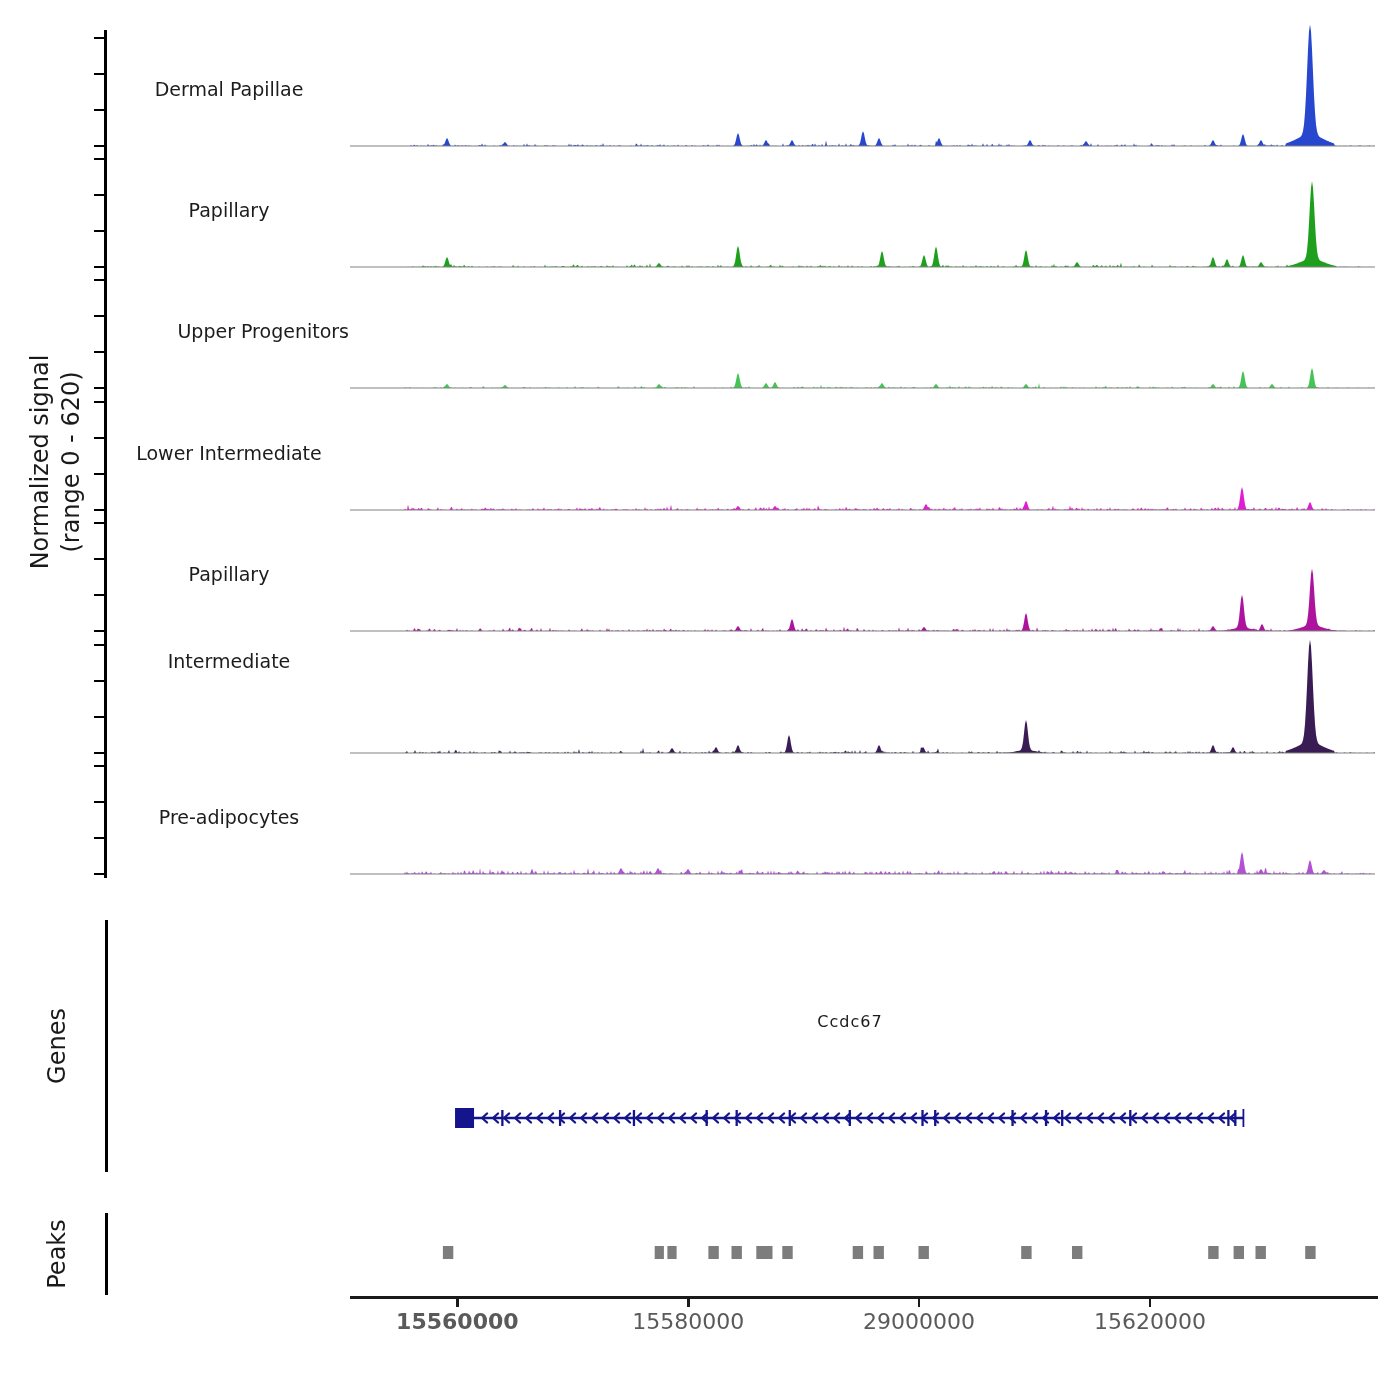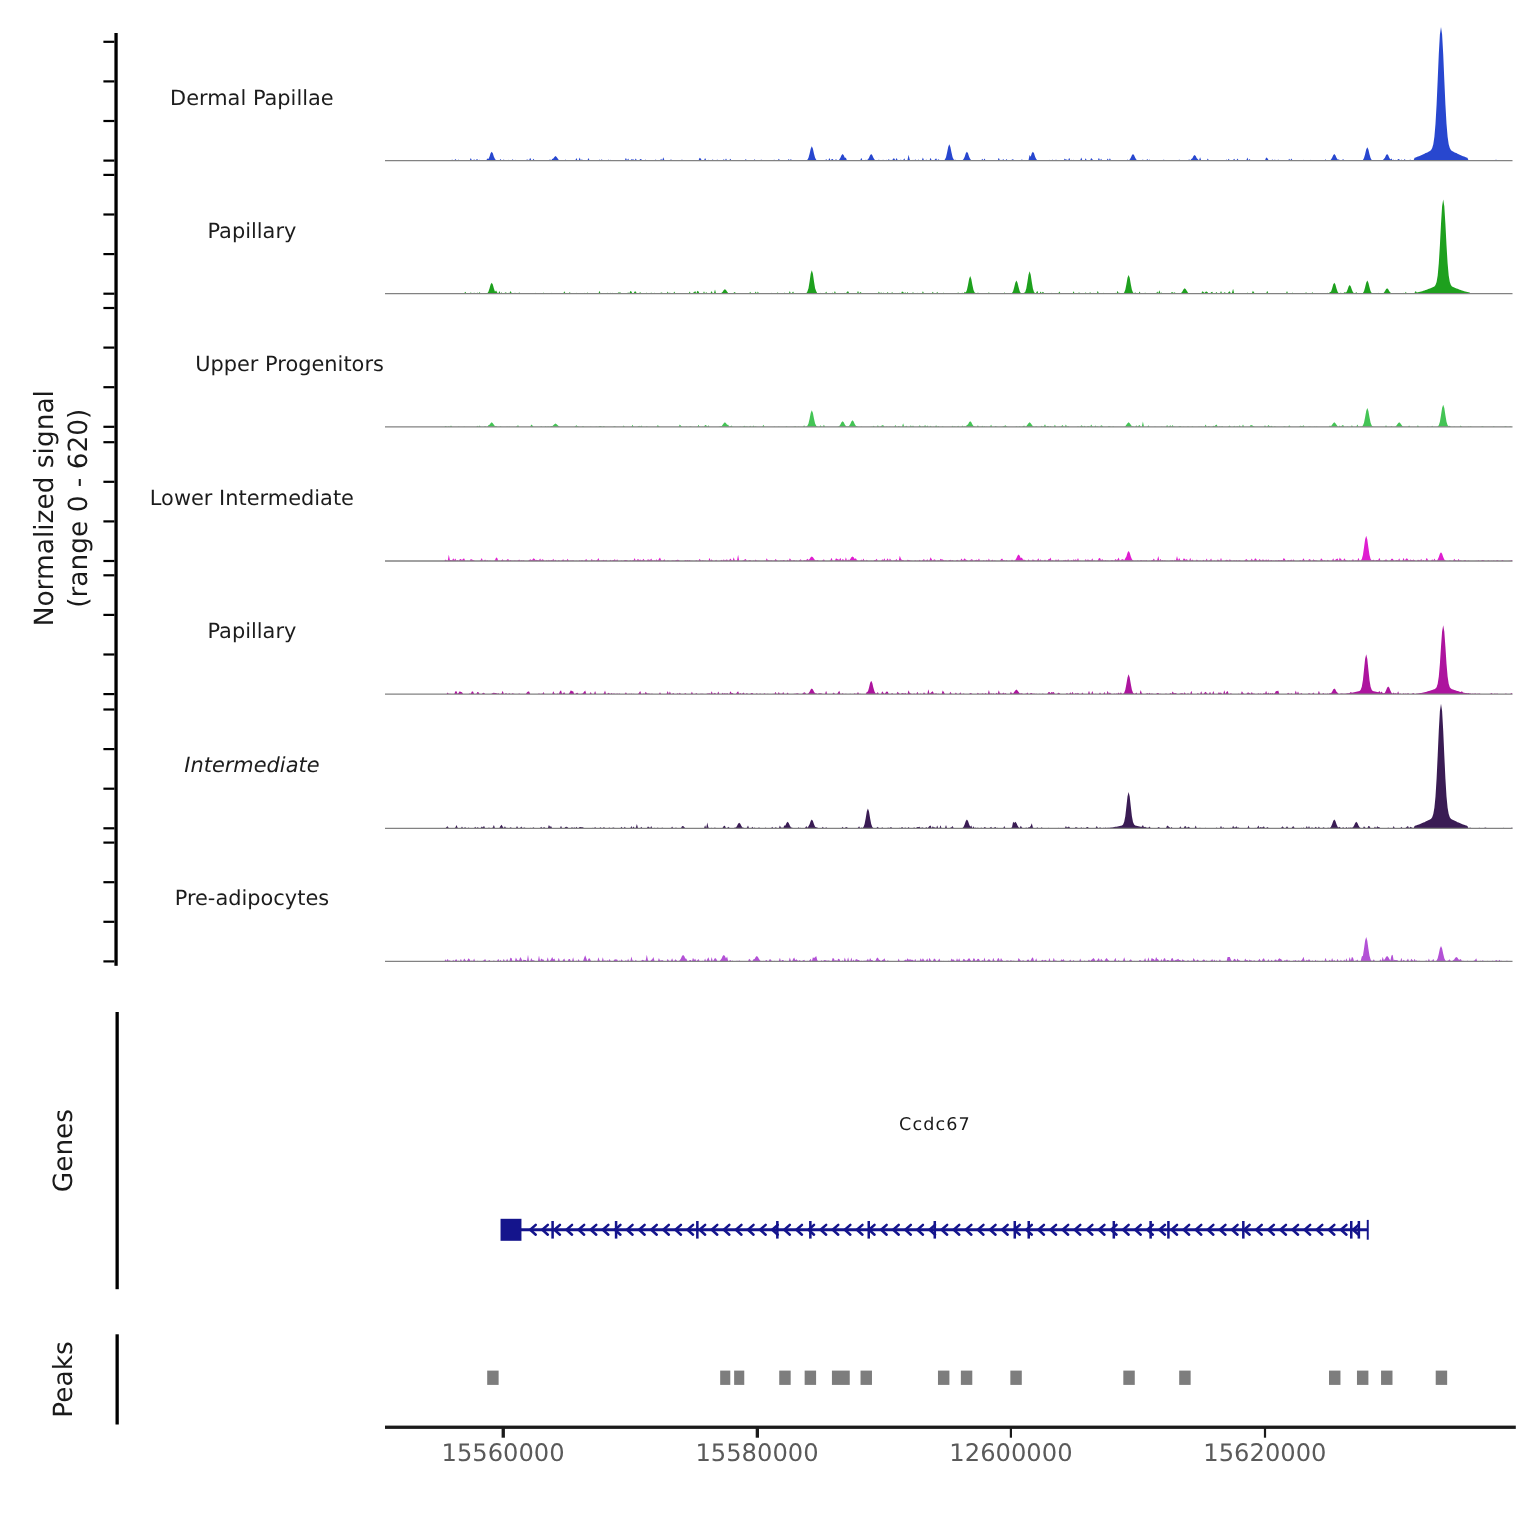--- a/index.html
+++ b/index.html
@@ -80,21 +80,21 @@
       <div class="track-label" style="top: 442px;">Lower Intermediate</div>
       <svg width="1026" height="118" style="left: 350px; top: 394px;">
         <path d="M0,116L0,116.0L1,116.0L2,116.0L3,116.0L4,116.0L5,116.0L6,116.0L7,116.0L8,116.0L9,116.0L10,116.0L11,116.0L12,116.0L13,116.0L14,116.0L15,116.0L16,116.0L17,116.0L18,116.0L19,116.0L20,116.0L21,116.0L22,116.0L23,116.0L24,116.0L25,116.0L26,116.0L27,116.0L28,116.0L29,116.0L30,116.0L31,116.0L32,116.0L33,116.0L34,116.0L35,116.0L36,116.0L37,116.0L38,116.0L39,116.0L40,116.0L41,116.0L42,116.0L43,116.0L44,116.0L45,116.0L46,116.0L47,116.0L48,116.0L49,116.0L50,116.0L51,116.0L52,116.0L53,116.0L54,116.0L55,114.7L56,115.5L57,116.0L58,110.4L59,115.0L60,115.2L61,115.6L62,113.6L63,115.0L64,113.7L65,116.0L66,115.1L67,116.0L68,114.4L69,114.1L70,115.4L71,113.9L72,113.7L73,116.0L74,116.0L75,115.8L76,116.0L77,116.0L78,114.1L79,114.7L80,115.2L81,115.6L82,116.0L83,116.0L84,115.9L85,116.0L86,116.0L87,115.1L88,113.3L89,116.0L90,115.7L91,114.7L92,116.0L93,115.4L94,116.0L95,115.8L96,115.8L97,116.0L98,116.0L99,116.0L100,115.3L101,112.9L102,113.3L103,115.9L104,115.7L105,116.0L106,115.4L107,114.5L108,116.0L109,115.6L110,116.0L111,114.7L112,114.2L113,115.9L114,115.2L115,115.7L116,115.8L117,115.8L118,115.6L119,115.8L120,115.8L121,115.6L122,114.6L123,116.0L124,115.4L125,115.8L126,115.3L127,115.9L128,115.9L129,116.0L130,116.0L131,115.4L132,114.5L133,115.1L134,114.9L135,113.5L136,114.2L137,115.3L138,114.8L139,115.4L140,115.3L141,113.8L142,115.6L143,114.5L144,114.8L145,116.0L146,116.0L147,115.2L148,115.9L149,114.8L150,116.0L151,115.0L152,115.6L153,114.0L154,116.0L155,114.9L156,116.0L157,116.0L158,115.2L159,116.0L160,116.0L161,115.3L162,114.5L163,115.8L164,115.6L165,115.7L166,113.9L167,115.7L168,116.0L169,115.6L170,115.8L171,115.4L172,115.9L173,116.0L174,115.8L175,116.0L176,115.9L177,115.3L178,116.0L179,115.2L180,115.8L181,116.0L182,115.2L183,114.1L184,115.7L185,116.0L186,116.0L187,116.0L188,113.9L189,116.0L190,115.0L191,116.0L192,115.5L193,115.2L194,113.3L195,115.7L196,115.8L197,115.6L198,115.6L199,114.9L200,115.9L201,114.8L202,115.9L203,116.0L204,116.0L205,114.9L206,116.0L207,115.3L208,115.1L209,114.3L210,116.0L211,114.5L212,116.0L213,115.9L214,116.0L215,115.5L216,116.0L217,115.8L218,115.0L219,115.0L220,115.3L221,116.0L222,116.0L223,115.4L224,116.0L225,115.5L226,115.4L227,113.2L228,116.0L229,115.3L230,113.9L231,115.3L232,114.7L233,115.6L234,115.4L235,114.0L236,115.6L237,116.0L238,115.7L239,114.5L240,114.9L241,115.0L242,113.8L243,115.5L244,115.7L245,115.4L246,115.8L247,114.3L248,116.0L249,114.1L250,112.9L251,115.3L252,116.0L253,115.5L254,114.4L255,115.9L256,116.0L257,115.6L258,115.8L259,116.0L260,115.9L261,115.5L262,115.5L263,115.7L264,115.5L265,115.0L266,114.8L267,115.0L268,116.0L269,116.0L270,116.0L271,116.0L272,116.0L273,115.2L274,115.8L275,115.2L276,115.7L277,115.1L278,115.9L279,115.8L280,116.0L281,116.0L282,116.0L283,115.3L284,116.0L285,116.0L286,113.9L287,115.4L288,116.0L289,115.1L290,116.0L291,115.5L292,115.9L293,116.0L294,116.0L295,113.0L296,116.0L297,114.5L298,115.9L299,115.9L300,115.9L301,114.9L302,116.0L303,115.9L304,116.0L305,115.8L306,114.8L307,116.0L308,114.3L309,115.8L310,114.9L311,114.6L312,116.0L313,115.2L314,113.8L315,115.1L316,116.0L317,112.6L318,115.5L319,116.0L320,115.6L321,110.4L322,116.0L323,116.0L324,116.0L325,115.8L326,115.4L327,114.6L328,114.2L329,116.0L330,115.9L331,115.4L332,115.2L333,116.0L334,115.9L335,115.5L336,116.0L337,114.7L338,115.7L339,115.7L340,115.7L341,116.0L342,116.0L343,116.0L344,115.9L345,115.7L346,115.9L347,113.6L348,115.4L349,115.3L350,115.8L351,115.3L352,115.8L353,115.7L354,115.7L355,114.1L356,115.2L357,116.0L358,116.0L359,116.0L360,115.3L361,116.0L362,115.2L363,115.3L364,116.0L365,116.0L366,114.9L367,116.0L368,113.4L369,114.9L370,116.0L371,115.6L372,115.2L373,116.0L374,115.5L375,116.0L376,115.9L377,115.2L378,114.4L379,116.0L380,116.0L381,115.2L382,115.6L383,115.1L384,113.9L385,115.0L386,114.2L387,112.7L388,111.9L389,112.7L390,113.9L391,115.4L392,115.7L393,115.2L394,115.7L395,116.0L396,116.0L397,116.0L398,115.3L399,114.3L400,115.9L401,116.0L402,116.0L403,116.0L404,115.9L405,115.1L406,113.1L407,116.0L408,115.9L409,115.7L410,113.4L411,114.1L412,114.7L413,114.8L414,113.0L415,116.0L416,114.2L417,114.8L418,116.0L419,112.6L420,115.8L421,114.6L422,115.4L423,114.2L424,112.7L425,111.9L426,112.7L427,114.2L428,113.5L429,115.0L430,116.0L431,116.0L432,116.0L433,114.6L434,115.8L435,113.8L436,116.0L437,116.0L438,114.8L439,115.9L440,116.0L441,116.0L442,115.8L443,115.9L444,115.9L445,115.0L446,115.1L447,113.9L448,116.0L449,116.0L450,115.9L451,116.0L452,114.4L453,115.4L454,113.4L455,116.0L456,115.2L457,113.5L458,116.0L459,113.8L460,115.2L461,116.0L462,115.8L463,115.5L464,115.3L465,114.1L466,115.8L467,116.0L468,111.3L469,114.0L470,115.4L471,115.2L472,116.0L473,115.8L474,115.9L475,114.8L476,115.2L477,115.4L478,115.7L479,115.8L480,115.9L481,116.0L482,115.4L483,115.9L484,115.8L485,116.0L486,114.8L487,116.0L488,116.0L489,115.0L490,114.1L491,116.0L492,115.5L493,114.3L494,116.0L495,115.4L496,112.7L497,114.5L498,116.0L499,114.7L500,114.7L501,116.0L502,115.8L503,115.4L504,116.0L505,113.9L506,114.7L507,114.6L508,115.3L509,115.8L510,115.3L511,116.0L512,115.8L513,115.4L514,114.8L515,115.7L516,115.2L517,116.0L518,115.9L519,116.0L520,114.8L521,115.6L522,116.0L523,115.8L524,113.7L525,115.0L526,114.9L527,113.5L528,114.8L529,115.2L530,116.0L531,116.0L532,115.4L533,114.3L534,114.6L535,116.0L536,115.6L537,115.0L538,114.8L539,115.4L540,113.8L541,115.9L542,115.8L543,116.0L544,115.4L545,115.7L546,116.0L547,114.9L548,116.0L549,113.7L550,116.0L551,116.0L552,114.6L553,116.0L554,115.6L555,115.8L556,116.0L557,116.0L558,115.9L559,116.0L560,114.4L561,113.7L562,115.4L563,115.3L564,115.9L565,115.0L566,116.0L567,116.0L568,115.8L569,116.0L570,114.7L571,116.0L572,115.8L573,115.0L574,113.4L575,111.2L576,110.1L577,111.2L578,113.4L579,112.8L580,114.8L581,114.8L582,115.0L583,115.9L584,116.0L585,114.4L586,115.7L587,115.7L588,115.7L589,114.4L590,115.4L591,115.6L592,116.0L593,115.1L594,113.6L595,116.0L596,114.4L597,115.9L598,115.5L599,116.0L600,114.6L601,116.0L602,116.0L603,114.3L604,114.5L605,112.8L606,116.0L607,115.3L608,116.0L609,116.0L610,114.5L611,115.9L612,114.1L613,116.0L614,115.9L615,115.7L616,116.0L617,115.4L618,115.6L619,114.9L620,116.0L621,114.2L622,116.0L623,116.0L624,115.1L625,116.0L626,114.3L627,115.4L628,114.3L629,115.6L630,113.2L631,115.9L632,115.8L633,116.0L634,116.0L635,116.0L636,116.0L637,114.1L638,115.8L639,114.4L640,115.4L641,115.4L642,115.6L643,113.4L644,116.0L645,115.5L646,115.9L647,116.0L648,115.5L649,113.6L650,113.2L651,115.5L652,114.2L653,115.6L654,115.7L655,115.1L656,115.8L657,115.6L658,115.7L659,116.0L660,115.5L661,115.2L662,115.7L663,115.8L664,114.2L665,115.2L666,114.7L667,112.8L668,116.0L669,115.0L670,114.3L671,114.5L672,115.6L673,113.6L674,111.8L675,108.5L676,106.9L677,108.5L678,111.8L679,114.4L680,115.6L681,115.9L682,115.8L683,116.0L684,115.5L685,115.8L686,116.0L687,115.3L688,115.4L689,116.0L690,115.4L691,116.0L692,115.1L693,115.9L694,116.0L695,115.7L696,116.0L697,115.4L698,115.0L699,113.8L700,115.8L701,115.8L702,115.1L703,111.4L704,116.0L705,114.0L706,116.0L707,115.0L708,115.9L709,115.3L710,116.0L711,115.8L712,116.0L713,115.9L714,115.6L715,115.6L716,115.3L717,116.0L718,114.8L719,115.6L720,111.4L721,115.3L722,113.3L723,115.3L724,115.8L725,116.0L726,113.8L727,114.0L728,115.2L729,114.2L730,116.0L731,116.0L732,113.1L733,115.8L734,114.7L735,116.0L736,116.0L737,115.9L738,114.6L739,115.5L740,116.0L741,115.6L742,116.0L743,116.0L744,114.8L745,116.0L746,115.8L747,113.7L748,116.0L749,115.7L750,115.3L751,113.7L752,116.0L753,116.0L754,115.5L755,116.0L756,116.0L757,114.7L758,115.1L759,116.0L760,113.1L761,116.0L762,116.0L763,115.9L764,115.6L765,114.8L766,115.1L767,116.0L768,114.5L769,115.3L770,116.0L771,115.7L772,115.4L773,115.9L774,115.1L775,116.0L776,115.5L777,115.4L778,116.0L779,116.0L780,116.0L781,116.0L782,115.0L783,114.2L784,115.1L785,116.0L786,115.9L787,115.6L788,113.8L789,115.7L790,115.5L791,113.4L792,114.2L793,116.0L794,115.7L795,114.1L796,115.0L797,116.0L798,114.5L799,115.1L800,116.0L801,114.4L802,115.7L803,114.4L804,116.0L805,115.6L806,115.2L807,116.0L808,115.6L809,116.0L810,115.1L811,116.0L812,115.2L813,115.4L814,115.5L815,115.2L816,115.5L817,113.3L818,114.1L819,116.0L820,116.0L821,115.2L822,115.7L823,115.3L824,114.7L825,115.9L826,114.3L827,116.0L828,116.0L829,116.0L830,115.9L831,115.9L832,115.2L833,116.0L834,115.4L835,113.5L836,115.6L837,116.0L838,115.5L839,116.0L840,114.4L841,114.5L842,116.0L843,115.9L844,114.5L845,115.3L846,115.5L847,115.5L848,116.0L849,116.0L850,116.0L851,113.6L852,114.7L853,115.7L854,115.4L855,115.7L856,115.9L857,114.9L858,115.8L859,116.0L860,115.9L861,115.6L862,113.6L863,116.0L864,114.8L865,114.1L866,113.8L867,116.0L868,112.9L869,114.5L870,115.2L871,116.0L872,113.4L873,114.8L874,115.6L875,115.7L876,116.0L877,115.5L878,116.0L879,115.6L880,114.1L881,116.0L882,115.6L883,115.5L884,115.6L885,113.1L886,115.9L887,115.6L888,114.2L889,110.5L890,103.8L891,96.4L892,93.0L893,96.4L894,103.8L895,110.5L896,114.2L897,115.6L898,115.0L899,114.9L900,116.0L901,115.1L902,115.2L903,115.0L904,113.1L905,115.8L906,115.7L907,116.0L908,115.6L909,115.4L910,114.3L911,115.4L912,116.0L913,116.0L914,115.6L915,114.0L916,113.9L917,115.4L918,116.0L919,115.3L920,115.0L921,115.6L922,113.5L923,115.9L924,116.0L925,115.8L926,113.1L927,116.0L928,114.2L929,113.5L930,114.6L931,116.0L932,114.6L933,115.0L934,115.3L935,114.7L936,115.4L937,116.0L938,116.0L939,114.9L940,115.2L941,115.7L942,113.9L943,116.0L944,115.0L945,116.0L946,115.5L947,113.0L948,114.8L949,115.9L950,116.0L951,115.8L952,114.3L953,115.8L954,113.8L955,115.6L956,115.7L957,114.6L958,112.4L959,109.4L960,108.0L961,109.4L962,112.4L963,114.6L964,115.6L965,115.9L966,116.0L967,116.0L968,115.5L969,115.7L970,116.0L971,116.0L972,113.9L973,115.3L974,115.5L975,116.0L976,114.0L977,116.0L978,115.3L979,116.0L980,116.0L981,115.6L982,115.1L983,116.0L984,115.9L985,115.5L986,116.0L987,115.9L988,116.0L989,115.9L990,116.0L991,115.9L992,115.7L993,116.0L994,115.3L995,116.0L996,115.9L997,115.6L998,115.0L999,115.6L1000,115.9L1001,115.9L1002,115.9L1003,115.4L1004,116.0L1005,116.0L1006,115.8L1007,116.0L1008,115.6L1009,116.0L1010,116.0L1011,115.1L1012,115.7L1013,115.9L1014,116.0L1015,115.8L1016,115.2L1017,116.0L1018,116.0L1019,116.0L1020,116.0L1021,116.0L1022,115.7L1023,116.0L1024,115.2L1025,116.0L1025,116Z" fill="#df1ed0" stroke="none"></path>
         <line x1="0" y1="116" x2="1025" y2="116" stroke="#828282" stroke-width="1.2"></line>
       </svg>
       <div class="track-label" style="top: 563px;">Papillary</div>
       <svg width="1026" height="118" style="left: 350px; top: 515px;">
         <path d="M0,116L0,116.0L1,116.0L2,116.0L3,116.0L4,116.0L5,116.0L6,116.0L7,116.0L8,116.0L9,116.0L10,116.0L11,116.0L12,116.0L13,116.0L14,116.0L15,116.0L16,116.0L17,116.0L18,116.0L19,116.0L20,116.0L21,116.0L22,116.0L23,116.0L24,116.0L25,116.0L26,116.0L27,116.0L28,116.0L29,116.0L30,116.0L31,116.0L32,116.0L33,116.0L34,116.0L35,116.0L36,116.0L37,116.0L38,116.0L39,116.0L40,116.0L41,116.0L42,116.0L43,116.0L44,116.0L45,116.0L46,116.0L47,116.0L48,116.0L49,116.0L50,116.0L51,116.0L52,116.0L53,116.0L54,116.0L55,116.0L56,116.0L57,114.5L58,116.0L59,115.6L60,116.0L61,116.0L62,116.0L63,116.0L64,113.5L65,113.5L66,116.0L67,114.7L68,113.5L69,114.2L70,114.3L71,116.0L72,116.0L73,116.0L74,116.0L75,116.0L76,116.0L77,115.5L78,115.6L79,113.7L80,113.7L81,116.0L82,116.0L83,116.0L84,114.1L85,114.4L86,116.0L87,116.0L88,116.0L89,115.1L90,114.7L91,116.0L92,116.0L93,116.0L94,116.0L95,116.0L96,115.9L97,115.7L98,115.1L99,114.8L100,115.1L101,115.1L102,115.6L103,115.2L104,115.9L105,116.0L106,115.4L107,113.0L108,115.9L109,116.0L110,115.0L111,116.0L112,116.0L113,115.3L114,116.0L115,116.0L116,115.3L117,115.6L118,116.0L119,115.8L120,116.0L121,116.0L122,115.5L123,115.9L124,115.9L125,116.0L126,115.9L127,116.0L128,116.0L129,114.6L130,113.6L131,113.7L132,115.8L133,116.0L134,116.0L135,116.0L136,116.0L137,116.0L138,116.0L139,115.8L140,115.5L141,115.9L142,115.6L143,116.0L144,114.2L145,116.0L146,116.0L147,116.0L148,116.0L149,115.8L150,116.0L151,116.0L152,116.0L153,113.5L154,115.4L155,115.9L156,116.0L157,115.4L158,115.8L159,113.7L160,112.6L161,116.0L162,115.0L163,114.3L164,115.9L165,116.0L166,116.0L167,116.0L168,114.4L169,112.4L170,113.5L171,113.4L172,116.0L173,116.0L174,115.1L175,114.7L176,115.8L177,116.0L178,116.0L179,115.7L180,115.2L181,113.8L182,112.8L183,116.0L184,116.0L185,116.0L186,115.8L187,114.2L188,116.0L189,116.0L190,116.0L191,113.1L192,115.9L193,116.0L194,116.0L195,115.9L196,115.8L197,115.8L198,116.0L199,115.4L200,112.7L201,115.9L202,116.0L203,114.8L204,115.5L205,116.0L206,114.9L207,116.0L208,115.5L209,115.7L210,116.0L211,115.5L212,116.0L213,115.4L214,116.0L215,116.0L216,115.9L217,116.0L218,115.9L219,114.3L220,115.8L221,116.0L222,115.7L223,116.0L224,115.5L225,116.0L226,115.7L227,116.0L228,115.9L229,116.0L230,116.0L231,114.7L232,113.2L233,116.0L234,115.9L235,115.5L236,116.0L237,113.9L238,115.2L239,115.6L240,115.5L241,116.0L242,115.6L243,115.6L244,116.0L245,116.0L246,115.9L247,116.0L248,116.0L249,116.0L250,114.4L251,116.0L252,116.0L253,116.0L254,115.9L255,116.0L256,116.0L257,113.1L258,115.8L259,113.6L260,116.0L261,116.0L262,115.1L263,116.0L264,116.0L265,116.0L266,115.2L267,115.9L268,114.8L269,116.0L270,116.0L271,116.0L272,115.8L273,115.0L274,116.0L275,116.0L276,116.0L277,116.0L278,116.0L279,113.9L280,116.0L281,116.0L282,116.0L283,114.9L284,116.0L285,116.0L286,116.0L287,115.7L288,115.6L289,115.6L290,116.0L291,116.0L292,116.0L293,115.5L294,115.4L295,115.2L296,116.0L297,113.5L298,116.0L299,115.4L300,114.7L301,115.9L302,116.0L303,113.7L304,116.0L305,116.0L306,116.0L307,114.8L308,116.0L309,114.9L310,116.0L311,114.9L312,116.0L313,116.0L314,113.4L315,115.0L316,115.0L317,115.9L318,116.0L319,116.0L320,114.5L321,113.4L322,116.0L323,115.1L324,116.0L325,115.5L326,114.5L327,116.0L328,115.8L329,115.1L330,116.0L331,116.0L332,116.0L333,115.1L334,115.0L335,116.0L336,116.0L337,116.0L338,115.2L339,116.0L340,116.0L341,115.5L342,116.0L343,116.0L344,116.0L345,115.2L346,116.0L347,116.0L348,115.7L349,116.0L350,116.0L351,116.0L352,116.0L353,115.7L354,116.0L355,113.8L356,115.8L357,116.0L358,114.2L359,116.0L360,115.4L361,116.0L362,114.2L363,116.0L364,116.0L365,116.0L366,114.5L367,116.0L368,116.0L369,116.0L370,116.0L371,115.9L372,115.7L373,115.7L374,115.4L375,115.2L376,115.7L377,116.0L378,116.0L379,115.8L380,115.3L381,114.3L382,114.8L383,116.0L384,115.8L385,115.2L386,113.8L387,111.9L388,111.0L389,111.9L390,113.8L391,115.2L392,115.3L393,116.0L394,115.5L395,115.3L396,115.3L397,115.4L398,116.0L399,116.0L400,116.0L401,112.9L402,115.9L403,116.0L404,116.0L405,116.0L406,116.0L407,115.7L408,114.5L409,116.0L410,116.0L411,116.0L412,114.3L413,113.0L414,116.0L415,116.0L416,115.2L417,116.0L418,115.8L419,115.7L420,116.0L421,115.9L422,115.9L423,115.6L424,116.0L425,116.0L426,116.0L427,115.3L428,116.0L429,115.7L430,114.1L431,116.0L432,115.7L433,116.0L434,115.9L435,115.8L436,116.0L437,115.9L438,114.2L439,113.7L440,110.2L441,106.0L442,103.9L443,106.0L444,110.2L445,113.7L446,115.4L447,115.4L448,114.1L449,116.0L450,116.0L451,116.0L452,113.3L453,114.8L454,116.0L455,114.7L456,113.7L457,113.8L458,116.0L459,115.9L460,116.0L461,114.9L462,116.0L463,116.0L464,116.0L465,116.0L466,113.9L467,114.9L468,116.0L469,116.0L470,114.9L471,115.2L472,115.7L473,114.9L474,116.0L475,116.0L476,112.5L477,115.0L478,115.5L479,116.0L480,116.0L481,115.5L482,116.0L483,116.0L484,113.9L485,116.0L486,116.0L487,115.4L488,115.8L489,116.0L490,114.4L491,115.6L492,116.0L493,116.0L494,111.5L495,115.7L496,114.9L497,114.0L498,113.4L499,115.6L500,115.6L501,115.2L502,116.0L503,115.6L504,116.0L505,115.8L506,116.0L507,112.7L508,114.0L509,116.0L510,115.9L511,116.0L512,116.0L513,116.0L514,113.8L515,115.7L516,116.0L517,116.0L518,116.0L519,114.6L520,116.0L521,115.9L522,115.9L523,114.4L524,116.0L525,116.0L526,115.5L527,116.0L528,116.0L529,116.0L530,115.9L531,116.0L532,114.9L533,115.2L534,115.9L535,116.0L536,116.0L537,116.0L538,115.9L539,114.7L540,116.0L541,115.6L542,116.0L543,115.2L544,115.7L545,116.0L546,115.1L547,116.0L548,116.0L549,112.3L550,116.0L551,115.2L552,115.9L553,115.2L554,116.0L555,116.0L556,114.7L557,116.0L558,112.5L559,115.5L560,115.5L561,116.0L562,114.5L563,115.7L564,115.0L565,116.0L566,116.0L567,115.8L568,116.0L569,113.9L570,115.5L571,115.4L572,114.2L573,112.7L574,111.9L575,112.7L576,114.2L577,115.4L578,115.4L579,115.2L580,116.0L581,115.9L582,115.6L583,115.7L584,114.5L585,116.0L586,116.0L587,115.1L588,115.0L589,116.0L590,115.5L591,116.0L592,115.7L593,115.8L594,115.8L595,115.6L596,116.0L597,115.8L598,115.5L599,116.0L600,115.9L601,116.0L602,116.0L603,114.3L604,114.1L605,115.3L606,114.1L607,114.6L608,114.0L609,116.0L610,116.0L611,115.9L612,114.7L613,115.1L614,116.0L615,116.0L616,116.0L617,116.0L618,116.0L619,116.0L620,114.9L621,116.0L622,116.0L623,114.3L624,116.0L625,113.8L626,116.0L627,116.0L628,114.9L629,115.6L630,114.7L631,116.0L632,115.8L633,116.0L634,114.5L635,115.9L636,116.0L637,116.0L638,116.0L639,116.0L640,113.0L641,115.9L642,116.0L643,113.2L644,116.0L645,116.0L646,115.7L647,116.0L648,116.0L649,116.0L650,114.5L651,116.0L652,116.0L653,116.0L654,114.2L655,116.0L656,115.9L657,113.0L658,115.7L659,114.6L660,115.6L661,116.0L662,116.0L663,115.4L664,116.0L665,115.5L666,115.6L667,114.6L668,116.0L669,114.3L670,116.0L671,115.7L672,114.8L673,112.1L674,106.9L675,100.8L676,98.0L677,100.8L678,106.9L679,112.1L680,114.8L681,115.7L682,115.7L683,114.5L684,116.0L685,115.7L686,116.0L687,112.3L688,115.3L689,116.0L690,116.0L691,116.0L692,115.7L693,114.9L694,116.0L695,114.8L696,115.8L697,115.4L698,115.6L699,116.0L700,116.0L701,116.0L702,115.0L703,115.1L704,116.0L705,115.6L706,116.0L707,116.0L708,116.0L709,116.0L710,115.5L711,116.0L712,116.0L713,116.0L714,115.1L715,116.0L716,113.7L717,114.9L718,115.2L719,114.9L720,116.0L721,116.0L722,116.0L723,115.5L724,115.2L725,115.3L726,116.0L727,114.4L728,116.0L729,116.0L730,115.3L731,115.9L732,116.0L733,112.9L734,115.9L735,116.0L736,116.0L737,116.0L738,116.0L739,115.0L740,116.0L741,116.0L742,113.3L743,116.0L744,116.0L745,114.8L746,113.8L747,114.9L748,115.8L749,116.0L750,113.9L751,116.0L752,116.0L753,113.2L754,116.0L755,115.9L756,116.0L757,116.0L758,114.3L759,115.0L760,114.6L761,116.0L762,116.0L763,112.6L764,116.0L765,114.1L766,113.1L767,116.0L768,116.0L769,115.2L770,116.0L771,116.0L772,116.0L773,116.0L774,116.0L775,116.0L776,115.6L777,116.0L778,116.0L779,113.4L780,114.9L781,115.8L782,116.0L783,116.0L784,114.8L785,114.5L786,115.3L787,116.0L788,114.1L789,115.6L790,115.5L791,116.0L792,116.0L793,116.0L794,115.3L795,115.9L796,115.4L797,115.8L798,115.9L799,115.1L800,115.7L801,113.0L802,116.0L803,114.6L804,116.0L805,115.1L806,115.7L807,115.1L808,116.0L809,114.9L810,113.2L811,113.5L812,112.8L813,115.8L814,116.0L815,116.0L816,116.0L817,116.0L818,116.0L819,116.0L820,116.0L821,114.8L822,115.6L823,115.9L824,115.3L825,116.0L826,116.0L827,116.0L828,112.8L829,116.0L830,113.6L831,116.0L832,116.0L833,115.0L834,116.0L835,115.8L836,115.8L837,115.9L838,116.0L839,116.0L840,115.0L841,115.6L842,116.0L843,115.7L844,114.5L845,116.0L846,116.0L847,116.0L848,116.0L849,112.9L850,115.7L851,116.0L852,116.0L853,115.1L854,116.0L855,115.7L856,116.0L857,115.5L858,116.0L859,115.0L860,115.2L861,113.8L862,111.9L863,111.0L864,111.9L865,113.8L866,114.7L867,115.8L868,115.9L869,115.4L870,115.4L871,115.7L872,115.6L873,115.6L874,115.5L875,115.3L876,115.2L877,115.1L878,114.2L879,114.7L880,114.5L881,114.3L882,114.1L883,113.9L884,113.7L885,113.4L886,113.1L887,112.1L888,109.4L889,103.4L890,93.8L891,84.0L892,79.7L893,84.0L894,93.8L895,103.4L896,109.4L897,112.1L898,113.1L899,113.4L900,113.7L901,113.9L902,114.1L903,114.3L904,113.2L905,114.7L906,113.7L907,115.1L908,115.2L909,114.8L910,112.8L911,110.2L912,109.0L913,110.2L914,112.8L915,114.8L916,115.7L917,114.6L918,115.6L919,115.0L920,116.0L921,113.3L922,115.8L923,115.4L924,116.0L925,116.0L926,115.2L927,116.0L928,115.4L929,116.0L930,115.1L931,116.0L932,116.0L933,116.0L934,115.5L935,114.9L936,116.0L937,116.0L938,115.5L939,115.4L940,115.3L941,115.1L942,114.9L943,114.7L944,114.5L945,114.3L946,114.1L947,113.8L948,113.5L949,113.2L950,112.9L951,112.6L952,112.3L953,111.9L954,111.6L955,111.0L956,109.8L957,106.7L958,100.0L959,88.4L960,73.0L961,59.1L962,53.4L963,59.1L964,73.0L965,88.4L966,100.0L967,106.7L968,109.8L969,111.0L970,111.6L971,111.9L972,112.3L973,112.6L974,112.9L975,113.2L976,113.5L977,113.8L978,114.1L979,113.4L980,114.5L981,114.7L982,114.9L983,115.1L984,115.3L985,115.0L986,115.5L987,115.4L988,116.0L989,115.5L990,116.0L991,115.2L992,116.0L993,115.6L994,115.7L995,115.4L996,116.0L997,116.0L998,116.0L999,115.9L1000,115.9L1001,116.0L1002,115.8L1003,116.0L1004,116.0L1005,115.7L1006,115.0L1007,116.0L1008,116.0L1009,115.4L1010,116.0L1011,115.4L1012,116.0L1013,116.0L1014,116.0L1015,116.0L1016,116.0L1017,116.0L1018,116.0L1019,115.5L1020,115.9L1021,116.0L1022,116.0L1023,116.0L1024,115.1L1025,116.0L1025,116Z" fill="#ad149e" stroke="none"></path>
         <line x1="0" y1="116" x2="1025" y2="116" stroke="#828282" stroke-width="1.2"></line>
       </svg>
-      <div class="track-label" style="top: 685px; font-style: italic;">Intermediate</div>
+      <div class="track-label" style="top: 650px;">Intermediate</div>
       <svg width="1026" height="118" style="left: 350px; top: 637px;">
         <path d="M0,116L0,116.0L1,116.0L2,116.0L3,116.0L4,116.0L5,116.0L6,116.0L7,116.0L8,116.0L9,116.0L10,116.0L11,116.0L12,116.0L13,116.0L14,116.0L15,116.0L16,116.0L17,116.0L18,116.0L19,116.0L20,116.0L21,116.0L22,116.0L23,116.0L24,116.0L25,116.0L26,116.0L27,116.0L28,116.0L29,116.0L30,116.0L31,116.0L32,116.0L33,116.0L34,116.0L35,116.0L36,116.0L37,116.0L38,116.0L39,116.0L40,116.0L41,116.0L42,116.0L43,116.0L44,116.0L45,116.0L46,116.0L47,116.0L48,116.0L49,116.0L50,116.0L51,116.0L52,116.0L53,116.0L54,116.0L55,116.0L56,114.9L57,114.1L58,116.0L59,116.0L60,116.0L61,116.0L62,116.0L63,116.0L64,115.3L65,113.1L66,115.6L67,116.0L68,115.7L69,116.0L70,114.4L71,116.0L72,115.6L73,115.1L74,115.9L75,116.0L76,115.3L77,116.0L78,116.0L79,116.0L80,115.8L81,116.0L82,114.6L83,116.0L84,115.1L85,115.6L86,116.0L87,115.8L88,114.3L89,115.3L90,113.6L91,116.0L92,116.0L93,116.0L94,115.5L95,115.6L96,116.0L97,116.0L98,115.3L99,112.9L100,115.9L101,116.0L102,115.9L103,116.0L104,115.8L105,113.8L106,112.7L107,114.7L108,116.0L109,114.1L110,115.8L111,115.6L112,116.0L113,116.0L114,115.1L115,115.5L116,116.0L117,116.0L118,116.0L119,116.0L120,113.8L121,115.8L122,116.0L123,115.6L124,114.3L125,116.0L126,115.4L127,115.3L128,115.9L129,116.0L130,116.0L131,116.0L132,115.5L133,116.0L134,115.7L135,115.1L136,116.0L137,115.9L138,116.0L139,116.0L140,116.0L141,115.7L142,114.7L143,116.0L144,115.2L145,115.1L146,116.0L147,116.0L148,116.0L149,113.1L150,114.5L151,114.1L152,116.0L153,116.0L154,116.0L155,115.7L156,116.0L157,116.0L158,115.7L159,116.0L160,113.6L161,116.0L162,115.7L163,116.0L164,114.8L165,114.6L166,115.0L167,116.0L168,116.0L169,116.0L170,114.9L171,116.0L172,115.1L173,116.0L174,114.7L175,116.0L176,115.7L177,114.8L178,114.9L179,115.1L180,115.1L181,116.0L182,115.8L183,116.0L184,116.0L185,116.0L186,116.0L187,116.0L188,116.0L189,115.5L190,116.0L191,114.9L192,116.0L193,115.9L194,116.0L195,115.8L196,115.0L197,116.0L198,116.0L199,114.9L200,115.7L201,116.0L202,116.0L203,115.7L204,115.2L205,116.0L206,115.8L207,115.4L208,115.3L209,116.0L210,116.0L211,116.0L212,115.8L213,116.0L214,116.0L215,114.5L216,116.0L217,116.0L218,114.5L219,116.0L220,115.8L221,116.0L222,116.0L223,116.0L224,114.0L225,116.0L226,114.4L227,116.0L228,115.6L229,112.0L230,116.0L231,116.0L232,116.0L233,114.7L234,116.0L235,115.8L236,116.0L237,115.7L238,116.0L239,114.4L240,114.9L241,116.0L242,113.8L243,116.0L244,116.0L245,115.6L246,116.0L247,116.0L248,115.3L249,116.0L250,116.0L251,116.0L252,115.2L253,116.0L254,116.0L255,115.8L256,116.0L257,116.0L258,116.0L259,116.0L260,115.9L261,114.4L262,116.0L263,116.0L264,115.6L265,115.6L266,116.0L267,116.0L268,115.9L269,116.0L270,114.2L271,114.0L272,114.9L273,116.0L274,116.0L275,115.9L276,116.0L277,116.0L278,116.0L279,115.9L280,116.0L281,116.0L282,116.0L283,116.0L284,115.9L285,115.9L286,116.0L287,116.0L288,116.0L289,116.0L290,116.0L291,113.3L292,115.8L293,110.7L294,115.3L295,116.0L296,116.0L297,115.6L298,116.0L299,115.7L300,115.2L301,115.9L302,116.0L303,116.0L304,116.0L305,116.0L306,116.0L307,115.6L308,113.9L309,113.6L310,116.0L311,116.0L312,114.6L313,115.4L314,115.9L315,116.0L316,116.0L317,116.0L318,115.2L319,115.2L320,113.8L321,111.9L322,111.0L323,111.9L324,113.8L325,115.2L326,115.4L327,116.0L328,116.0L329,115.6L330,113.4L331,116.0L332,116.0L333,116.0L334,114.7L335,116.0L336,115.3L337,116.0L338,116.0L339,116.0L340,115.1L341,116.0L342,116.0L343,116.0L344,116.0L345,116.0L346,115.2L347,116.0L348,116.0L349,115.8L350,116.0L351,116.0L352,114.7L353,116.0L354,116.0L355,115.0L356,115.6L357,116.0L358,116.0L359,113.4L360,115.4L361,115.3L362,115.8L363,113.4L364,113.4L365,111.2L366,110.1L367,111.2L368,113.4L369,115.0L370,115.4L371,115.8L372,116.0L373,116.0L374,116.0L375,116.0L376,115.1L377,116.0L378,115.4L379,116.0L380,116.0L381,116.0L382,115.6L383,114.0L384,115.4L385,114.2L386,112.4L387,109.4L388,108.0L389,109.4L390,112.4L391,114.6L392,115.0L393,115.2L394,116.0L395,116.0L396,116.0L397,116.0L398,114.7L399,116.0L400,116.0L401,115.1L402,115.7L403,116.0L404,116.0L405,116.0L406,116.0L407,116.0L408,116.0L409,116.0L410,116.0L411,115.9L412,116.0L413,116.0L414,116.0L415,116.0L416,114.7L417,116.0L418,116.0L419,114.9L420,115.1L421,116.0L422,115.9L423,116.0L424,116.0L425,116.0L426,116.0L427,116.0L428,116.0L429,116.0L430,115.6L431,114.2L432,116.0L433,115.2L434,115.7L435,114.8L436,112.1L437,106.9L438,100.8L439,98.0L440,100.8L441,106.9L442,112.1L443,114.8L444,115.7L445,115.8L446,116.0L447,115.4L448,114.7L449,116.0L450,116.0L451,116.0L452,115.1L453,116.0L454,116.0L455,116.0L456,116.0L457,115.6L458,115.4L459,115.7L460,114.5L461,116.0L462,116.0L463,116.0L464,116.0L465,115.9L466,116.0L467,116.0L468,115.6L469,116.0L470,114.5L471,115.7L472,115.7L473,115.2L474,115.9L475,115.9L476,114.8L477,116.0L478,116.0L479,116.0L480,116.0L481,115.0L482,116.0L483,115.5L484,114.9L485,114.9L486,114.7L487,116.0L488,115.2L489,115.3L490,116.0L491,116.0L492,114.8L493,116.0L494,115.0L495,113.9L496,113.5L497,116.0L498,114.1L499,115.2L500,115.0L501,115.9L502,113.5L503,116.0L504,116.0L505,113.2L506,116.0L507,116.0L508,115.8L509,116.0L510,113.1L511,116.0L512,116.0L513,116.0L514,115.5L515,115.1L516,113.9L517,115.9L518,116.0L519,116.0L520,116.0L521,116.0L522,116.0L523,116.0L524,115.9L525,115.7L526,114.6L527,112.4L528,109.4L529,108.0L530,109.4L531,112.4L532,114.6L533,113.5L534,115.9L535,114.2L536,116.0L537,115.3L538,116.0L539,115.3L540,116.0L541,116.0L542,115.2L543,116.0L544,116.0L545,114.9L546,115.3L547,116.0L548,116.0L549,116.0L550,115.4L551,114.7L552,115.9L553,116.0L554,115.3L555,114.9L556,115.9L557,115.6L558,116.0L559,116.0L560,116.0L561,116.0L562,116.0L563,113.8L564,116.0L565,116.0L566,116.0L567,116.0L568,116.0L569,115.8L570,115.0L571,110.0L572,111.2L573,110.1L574,111.2L575,113.4L576,115.0L577,115.8L578,113.6L579,115.2L580,116.0L581,116.0L582,115.8L583,115.3L584,116.0L585,115.1L586,115.0L587,114.0L588,111.3L589,115.2L590,115.9L591,116.0L592,116.0L593,115.1L594,116.0L595,116.0L596,116.0L597,115.0L598,116.0L599,116.0L600,116.0L601,116.0L602,116.0L603,115.4L604,116.0L605,116.0L606,116.0L607,116.0L608,116.0L609,116.0L610,116.0L611,116.0L612,115.6L613,115.9L614,116.0L615,116.0L616,116.0L617,116.0L618,116.0L619,113.9L620,115.4L621,114.7L622,114.6L623,116.0L624,116.0L625,116.0L626,116.0L627,116.0L628,114.9L629,115.3L630,115.8L631,116.0L632,116.0L633,115.0L634,116.0L635,115.5L636,115.9L637,116.0L638,114.9L639,114.9L640,116.0L641,115.9L642,115.7L643,116.0L644,115.9L645,116.0L646,115.8L647,113.8L648,115.4L649,116.0L650,115.1L651,115.7L652,115.9L653,115.6L654,115.8L655,115.3L656,115.7L657,115.6L658,115.5L659,115.4L660,115.3L661,115.2L662,115.0L663,114.9L664,114.7L665,114.5L666,114.3L667,114.1L668,113.9L669,113.7L670,113.4L671,112.6L672,110.0L673,105.0L674,96.2L675,87.0L676,82.9L677,87.0L678,96.2L679,105.0L680,110.3L681,112.6L682,113.4L683,113.7L684,113.9L685,114.1L686,114.3L687,114.5L688,114.7L689,113.1L690,115.0L691,114.7L692,115.3L693,115.4L694,115.5L695,114.4L696,115.7L697,115.8L698,115.7L699,115.9L700,115.9L701,116.0L702,116.0L703,114.8L704,115.3L705,116.0L706,116.0L707,116.0L708,116.0L709,116.0L710,116.0L711,113.4L712,114.1L713,114.8L714,115.9L715,114.9L716,116.0L717,116.0L718,116.0L719,116.0L720,116.0L721,115.7L722,116.0L723,114.1L724,115.7L725,116.0L726,116.0L727,114.2L728,114.1L729,116.0L730,114.5L731,114.9L732,116.0L733,116.0L734,116.0L735,116.0L736,116.0L737,113.4L738,116.0L739,116.0L740,115.8L741,115.5L742,116.0L743,115.9L744,116.0L745,116.0L746,115.6L747,116.0L748,116.0L749,116.0L750,116.0L751,116.0L752,115.8L753,116.0L754,116.0L755,116.0L756,115.3L757,116.0L758,116.0L759,116.0L760,113.7L761,116.0L762,115.0L763,116.0L764,116.0L765,116.0L766,115.9L767,116.0L768,116.0L769,115.4L770,116.0L771,113.7L772,115.3L773,115.2L774,114.2L775,115.6L776,115.2L777,116.0L778,116.0L779,116.0L780,116.0L781,116.0L782,116.0L783,116.0L784,116.0L785,113.5L786,116.0L787,116.0L788,116.0L789,116.0L790,116.0L791,115.6L792,116.0L793,115.3L794,113.5L795,115.7L796,114.8L797,115.2L798,115.0L799,114.2L800,116.0L801,116.0L802,114.8L803,115.4L804,115.9L805,115.9L806,116.0L807,116.0L808,116.0L809,115.8L810,116.0L811,116.0L812,116.0L813,115.9L814,115.9L815,115.2L816,114.2L817,115.5L818,115.9L819,115.5L820,114.2L821,115.5L822,116.0L823,116.0L824,116.0L825,114.7L826,114.2L827,116.0L828,116.0L829,116.0L830,116.0L831,116.0L832,116.0L833,115.4L834,116.0L835,115.3L836,116.0L837,116.0L838,113.9L839,116.0L840,113.9L841,116.0L842,115.6L843,115.3L844,116.0L845,116.0L846,114.5L847,115.4L848,116.0L849,114.3L850,116.0L851,116.0L852,116.0L853,115.1L854,115.5L855,115.9L856,116.0L857,115.5L858,115.4L859,115.7L860,114.6L861,112.4L862,109.4L863,108.0L864,109.4L865,112.4L866,114.6L867,115.2L868,114.6L869,116.0L870,116.0L871,114.9L872,116.0L873,116.0L874,114.9L875,116.0L876,115.3L877,115.6L878,115.3L879,115.5L880,115.0L881,113.4L882,111.2L883,110.1L884,111.2L885,113.4L886,115.0L887,115.8L888,116.0L889,116.0L890,114.1L891,115.2L892,116.0L893,116.0L894,113.9L895,114.2L896,115.9L897,116.0L898,116.0L899,116.0L900,114.3L901,116.0L902,114.1L903,114.8L904,115.0L905,116.0L906,116.0L907,116.0L908,116.0L909,116.0L910,116.0L911,116.0L912,115.2L913,116.0L914,116.0L915,116.0L916,116.0L917,113.8L918,116.0L919,116.0L920,116.0L921,116.0L922,116.0L923,116.0L924,114.7L925,116.0L926,116.0L927,116.0L928,115.5L929,114.7L930,113.9L931,115.9L932,114.6L933,115.0L934,115.5L935,115.9L936,113.8L937,113.5L938,113.2L939,112.8L940,112.5L941,112.1L942,111.7L943,111.2L944,110.8L945,110.4L946,109.9L947,109.4L948,109.0L949,108.5L950,108.0L951,107.3L952,105.9L953,103.1L954,97.4L955,87.0L956,70.8L957,49.5L958,27.0L959,9.4L960,2.8L961,9.4L962,27.0L963,49.5L964,70.8L965,87.0L966,97.4L967,103.1L968,105.9L969,107.3L970,108.0L971,108.5L972,109.0L973,109.4L974,109.9L975,110.4L976,110.8L977,111.2L978,111.7L979,112.1L980,112.5L981,112.8L982,113.2L983,113.5L984,113.8L985,115.9L986,115.6L987,115.6L988,116.0L989,116.0L990,116.0L991,115.9L992,116.0L993,116.0L994,115.7L995,115.4L996,116.0L997,116.0L998,116.0L999,116.0L1000,115.2L1001,115.6L1002,116.0L1003,115.8L1004,116.0L1005,115.8L1006,116.0L1007,116.0L1008,116.0L1009,115.9L1010,115.8L1011,116.0L1012,116.0L1013,116.0L1014,116.0L1015,116.0L1016,115.9L1017,115.6L1018,116.0L1019,116.0L1020,116.0L1021,115.9L1022,116.0L1023,116.0L1024,115.4L1025,115.6L1025,116Z" fill="#3a1c54" stroke="none"></path>
         <line x1="0" y1="116" x2="1025" y2="116" stroke="#828282" stroke-width="1.2"></line>
       </svg>
       <div class="track-label" style="top: 806px;">Pre-adipocytes</div>
       <svg width="1026" height="118" style="left: 350px; top: 758px;">
         <path d="M0,116L0,116.0L1,116.0L2,116.0L3,116.0L4,116.0L5,116.0L6,116.0L7,116.0L8,116.0L9,116.0L10,116.0L11,116.0L12,116.0L13,116.0L14,116.0L15,116.0L16,116.0L17,116.0L18,116.0L19,116.0L20,116.0L21,116.0L22,116.0L23,116.0L24,116.0L25,116.0L26,116.0L27,116.0L28,116.0L29,116.0L30,116.0L31,116.0L32,116.0L33,116.0L34,116.0L35,116.0L36,116.0L37,116.0L38,116.0L39,116.0L40,116.0L41,116.0L42,116.0L43,116.0L44,116.0L45,116.0L46,116.0L47,116.0L48,116.0L49,116.0L50,116.0L51,116.0L52,116.0L53,116.0L54,116.0L55,114.0L56,115.6L57,113.5L58,115.6L59,114.9L60,116.0L61,116.0L62,114.5L63,116.0L64,114.6L65,114.1L66,116.0L67,115.1L68,116.0L69,113.7L70,116.0L71,115.7L72,113.3L73,114.8L74,116.0L75,115.0L76,113.2L77,114.3L78,116.0L79,115.0L80,115.8L81,113.4L82,116.0L83,116.0L84,115.5L85,115.7L86,115.9L87,116.0L88,115.9L89,115.5L90,115.0L91,113.8L92,115.7L93,115.6L94,115.4L95,114.7L96,116.0L97,115.6L98,116.0L99,115.0L100,116.0L101,116.0L102,115.5L103,113.5L104,116.0L105,114.4L106,116.0L107,116.0L108,113.5L109,116.0L110,115.8L111,113.7L112,115.6L113,116.0L114,112.7L115,112.8L116,116.0L117,115.3L118,116.0L119,112.4L120,114.5L121,115.1L122,115.0L123,112.0L124,113.7L125,115.9L126,114.4L127,114.7L128,114.7L129,116.0L130,110.0L131,116.0L132,115.8L133,112.8L134,115.0L135,115.0L136,115.5L137,115.8L138,116.0L139,115.8L140,110.6L141,115.8L142,113.4L143,114.3L144,114.2L145,116.0L146,116.0L147,115.4L148,112.3L149,116.0L150,115.4L151,114.1L152,112.0L153,114.3L154,113.3L155,116.0L156,115.9L157,115.7L158,112.6L159,115.8L160,115.6L161,116.0L162,114.6L163,113.4L164,116.0L165,116.0L166,116.0L167,113.9L168,113.9L169,115.8L170,115.8L171,112.3L172,116.0L173,116.0L174,115.2L175,116.0L176,113.8L177,116.0L178,115.7L179,115.9L180,115.8L181,112.9L182,110.5L183,113.2L184,115.8L185,113.5L186,113.2L187,115.2L188,116.0L189,116.0L190,115.6L191,115.3L192,116.0L193,116.0L194,112.2L195,115.2L196,116.0L197,116.0L198,112.3L199,115.9L200,114.7L201,116.0L202,114.7L203,115.9L204,113.8L205,115.4L206,116.0L207,116.0L208,115.2L209,114.0L210,114.2L211,114.2L212,116.0L213,115.1L214,115.8L215,114.0L216,115.3L217,116.0L218,116.0L219,114.8L220,116.0L221,113.6L222,116.0L223,115.9L224,111.5L225,115.1L226,115.3L227,116.0L228,114.4L229,115.8L230,115.7L231,116.0L232,115.7L233,115.3L234,114.4L235,115.0L236,115.5L237,115.2L238,110.0L239,114.7L240,116.0L241,115.8L242,114.8L243,114.1L244,112.0L245,115.7L246,116.0L247,116.0L248,116.0L249,112.9L250,115.2L251,115.2L252,114.7L253,115.3L254,115.8L255,115.9L256,116.0L257,113.6L258,115.5L259,115.7L260,115.4L261,113.1L262,115.7L263,115.7L264,114.1L265,115.0L266,116.0L267,115.7L268,115.0L269,113.4L270,111.2L271,110.1L272,111.2L273,113.4L274,113.7L275,115.8L276,116.0L277,114.7L278,114.7L279,116.0L280,112.6L281,114.8L282,113.6L283,115.8L284,115.0L285,113.9L286,115.8L287,116.0L288,115.6L289,115.4L290,115.9L291,113.3L292,116.0L293,114.1L294,112.3L295,115.1L296,116.0L297,112.0L298,116.0L299,114.5L300,113.0L301,113.7L302,115.5L303,116.0L304,115.8L305,114.8L306,113.4L307,111.2L308,110.1L309,111.2L310,113.4L311,111.5L312,115.8L313,115.3L314,114.8L315,115.9L316,115.2L317,116.0L318,116.0L319,116.0L320,115.1L321,116.0L322,114.9L323,116.0L324,116.0L325,115.9L326,115.6L327,116.0L328,116.0L329,116.0L330,116.0L331,113.7L332,114.4L333,116.0L334,115.6L335,114.1L336,113.8L337,111.9L338,111.0L339,111.9L340,113.8L341,115.2L342,115.8L343,116.0L344,115.5L345,116.0L346,115.1L347,114.7L348,116.0L349,115.3L350,113.5L351,115.0L352,115.9L353,115.8L354,115.3L355,116.0L356,116.0L357,115.6L358,115.7L359,112.6L360,116.0L361,114.7L362,114.7L363,115.8L364,115.4L365,115.9L366,115.9L367,116.0L368,112.5L369,115.5L370,116.0L371,113.8L372,112.4L373,114.9L374,114.1L375,115.1L376,115.6L377,114.7L378,115.7L379,115.6L380,115.2L381,114.5L382,115.8L383,116.0L384,115.3L385,115.9L386,115.0L387,113.6L388,116.0L389,112.3L390,112.9L391,112.2L392,111.2L393,115.0L394,115.8L395,115.8L396,115.6L397,115.0L398,116.0L399,115.0L400,114.7L401,115.1L402,115.4L403,115.1L404,115.5L405,115.9L406,116.0L407,113.0L408,113.4L409,115.6L410,114.4L411,115.8L412,113.7L413,113.9L414,115.9L415,116.0L416,115.0L417,116.0L418,112.4L419,115.4L420,115.9L421,112.2L422,116.0L423,115.8L424,112.5L425,116.0L426,114.2L427,116.0L428,114.0L429,114.0L430,114.8L431,114.7L432,116.0L433,115.1L434,116.0L435,115.3L436,115.5L437,115.4L438,115.1L439,113.5L440,115.6L441,112.9L442,114.8L443,114.8L444,116.0L445,116.0L446,115.1L447,113.2L448,112.5L449,114.6L450,114.8L451,116.0L452,114.8L453,114.6L454,113.2L455,115.5L456,116.0L457,114.9L458,115.6L459,115.8L460,116.0L461,116.0L462,116.0L463,115.9L464,115.6L465,116.0L466,116.0L467,113.3L468,116.0L469,116.0L470,115.9L471,115.7L472,115.4L473,114.2L474,115.1L475,113.2L476,114.5L477,114.3L478,114.3L479,114.7L480,114.5L481,116.0L482,113.6L483,115.8L484,115.4L485,115.5L486,115.6L487,113.1L488,115.2L489,113.2L490,114.7L491,116.0L492,115.0L493,113.3L494,116.0L495,112.6L496,114.8L497,116.0L498,116.0L499,113.6L500,113.5L501,115.7L502,115.8L503,114.9L504,113.4L505,116.0L506,115.5L507,116.0L508,115.4L509,116.0L510,115.8L511,116.0L512,115.5L513,115.7L514,116.0L515,113.4L516,114.5L517,114.3L518,115.6L519,116.0L520,113.2L521,115.4L522,113.2L523,116.0L524,116.0L525,115.7L526,113.7L527,114.2L528,115.5L529,115.2L530,114.1L531,112.8L532,114.5L533,115.9L534,115.9L535,113.2L536,113.7L537,116.0L538,114.8L539,113.7L540,113.9L541,116.0L542,115.9L543,114.8L544,115.7L545,112.5L546,116.0L547,115.7L548,115.0L549,113.9L550,114.7L551,116.0L552,116.0L553,112.6L554,115.5L555,115.6L556,116.0L557,113.7L558,113.0L559,116.0L560,113.0L561,114.7L562,115.7L563,115.9L564,115.9L565,115.2L566,115.2L567,115.5L568,115.8L569,114.8L570,115.6L571,115.4L572,115.3L573,116.0L574,116.0L575,116.0L576,112.9L577,114.2L578,115.5L579,115.7L580,115.0L581,115.5L582,116.0L583,115.9L584,114.5L585,114.3L586,115.8L587,115.1L588,113.2L589,112.3L590,115.6L591,115.6L592,113.2L593,116.0L594,116.0L595,115.3L596,116.0L597,114.9L598,114.5L599,115.6L600,114.6L601,115.0L602,116.0L603,116.0L604,112.9L605,116.0L606,116.0L607,115.8L608,112.7L609,115.7L610,114.9L611,116.0L612,116.0L613,116.0L614,115.6L615,114.0L616,115.0L617,113.9L618,116.0L619,115.3L620,116.0L621,115.7L622,115.6L623,114.2L624,115.9L625,115.8L626,114.7L627,116.0L628,116.0L629,115.8L630,115.5L631,116.0L632,113.3L633,115.6L634,116.0L635,115.9L636,115.2L637,115.8L638,115.8L639,115.7L640,114.2L641,115.9L642,114.8L643,114.1L644,112.8L645,114.1L646,116.0L647,115.5L648,114.2L649,113.0L650,116.0L651,113.6L652,114.7L653,116.0L654,115.9L655,114.1L656,113.0L657,114.2L658,115.2L659,116.0L660,115.9L661,115.3L662,116.0L663,115.0L664,112.7L665,115.8L666,116.0L667,114.7L668,116.0L669,116.0L670,115.9L671,115.2L672,112.3L673,115.5L674,116.0L675,115.3L676,115.8L677,115.0L678,114.0L679,115.3L680,116.0L681,115.3L682,116.0L683,116.0L684,115.7L685,116.0L686,114.7L687,114.9L688,115.8L689,115.5L690,115.3L691,112.9L692,115.9L693,116.0L694,112.3L695,115.8L696,115.9L697,113.0L698,113.7L699,114.0L700,115.5L701,111.9L702,113.9L703,114.3L704,116.0L705,115.7L706,113.9L707,116.0L708,113.7L709,112.8L710,115.6L711,114.7L712,114.8L713,115.5L714,115.6L715,113.3L716,113.0L717,115.4L718,115.2L719,114.5L720,114.4L721,113.5L722,114.7L723,114.7L724,116.0L725,114.0L726,115.0L727,115.5L728,116.0L729,116.0L730,114.4L731,116.0L732,116.0L733,115.2L734,116.0L735,113.0L736,114.6L737,116.0L738,115.0L739,114.3L740,115.9L741,115.8L742,116.0L743,115.5L744,114.2L745,114.4L746,116.0L747,114.9L748,116.0L749,115.8L750,115.6L751,115.2L752,113.8L753,116.0L754,114.3L755,116.0L756,114.9L757,116.0L758,115.9L759,114.1L760,115.9L761,116.0L762,116.0L763,115.9L764,115.5L765,116.0L766,112.0L767,112.0L768,111.9L769,114.5L770,116.0L771,115.4L772,113.6L773,114.0L774,115.9L775,113.4L776,115.0L777,115.2L778,115.9L779,116.0L780,116.0L781,116.0L782,113.3L783,115.0L784,114.7L785,116.0L786,114.3L787,115.2L788,115.1L789,115.9L790,114.9L791,115.3L792,116.0L793,115.7L794,115.2L795,113.5L796,115.5L797,116.0L798,113.9L799,113.1L800,115.4L801,116.0L802,116.0L803,113.9L804,115.8L805,116.0L806,114.5L807,115.9L808,116.0L809,114.4L810,114.3L811,115.6L812,114.2L813,113.1L814,113.8L815,114.2L816,116.0L817,116.0L818,114.7L819,115.4L820,114.1L821,115.6L822,115.0L823,116.0L824,116.0L825,115.6L826,115.1L827,115.3L828,114.8L829,116.0L830,115.2L831,115.1L832,115.8L833,115.2L834,114.1L835,111.8L836,115.3L837,115.6L838,114.5L839,115.5L840,113.8L841,115.2L842,116.0L843,115.0L844,116.0L845,116.0L846,114.4L847,116.0L848,115.1L849,116.0L850,116.0L851,116.0L852,115.1L853,116.0L854,116.0L855,112.7L856,115.4L857,116.0L858,115.4L859,114.6L860,116.0L861,113.0L862,115.7L863,114.8L864,116.0L865,115.8L866,113.6L867,116.0L868,116.0L869,114.4L870,115.9L871,116.0L872,114.3L873,116.0L874,113.1L875,115.9L876,116.0L877,112.1L878,115.3L879,112.0L880,112.7L881,116.0L882,115.5L883,115.4L884,114.3L885,116.0L886,115.9L887,115.6L888,111.6L889,110.8L890,104.4L891,97.2L892,93.9L893,97.2L894,104.4L895,110.8L896,114.3L897,115.6L898,115.4L899,114.0L900,116.0L901,116.0L902,116.0L903,116.0L904,115.6L905,114.0L906,115.9L907,111.7L908,114.9L909,113.8L910,111.9L911,111.0L912,111.9L913,113.8L914,115.2L915,110.6L916,110.0L917,115.1L918,114.4L919,115.0L920,114.8L921,115.5L922,116.0L923,115.8L924,112.6L925,116.0L926,114.6L927,115.3L928,115.6L929,115.2L930,113.4L931,116.0L932,116.0L933,113.6L934,114.7L935,115.9L936,113.7L937,115.7L938,115.0L939,116.0L940,115.2L941,115.8L942,116.0L943,116.0L944,116.0L945,115.8L946,115.3L947,115.1L948,116.0L949,113.4L950,116.0L951,115.5L952,115.5L953,113.5L954,116.0L955,115.8L956,115.2L957,113.2L958,109.1L959,104.2L960,101.9L961,104.2L962,109.1L963,113.2L964,115.2L965,115.6L966,115.5L967,114.9L968,114.0L969,116.0L970,115.9L971,115.0L972,114.2L973,112.7L974,111.9L975,112.7L976,114.2L977,114.5L978,113.9L979,115.7L980,115.3L981,115.7L982,116.0L983,116.0L984,115.1L985,116.0L986,115.8L987,116.0L988,115.9L989,115.7L990,115.5L991,114.7L992,113.1L993,116.0L994,116.0L995,115.6L996,115.4L997,115.8L998,114.9L999,115.8L1000,116.0L1001,115.9L1002,115.5L1003,115.9L1004,115.8L1005,115.8L1006,116.0L1007,115.2L1008,115.9L1009,115.9L1010,114.7L1011,115.2L1012,116.0L1013,114.6L1014,115.6L1015,115.3L1016,115.8L1017,115.8L1018,116.0L1019,115.8L1020,115.1L1021,116.0L1022,115.8L1023,116.0L1024,115.8L1025,116.0L1025,116Z" fill="#b351d6" stroke="none"></path>
         <line x1="0" y1="116" x2="1025" y2="116" stroke="#828282" stroke-width="1.2"></line>
       </svg>
     </div>
@@ -213,22 +213,22 @@
       <rect x="722.0" y="2" width="10.4" height="13" fill="#7d7d7d"></rect>
       <rect x="858.2" y="2" width="10.4" height="13" fill="#7d7d7d"></rect>
       <rect x="883.6" y="2" width="10.4" height="13" fill="#7d7d7d"></rect>
       <rect x="905.5" y="2" width="10.4" height="13" fill="#7d7d7d"></rect>
       <rect x="955.2" y="2" width="10.4" height="13" fill="#7d7d7d"></rect>
     </svg>
 
   <div class="xaxis-line" style="left:350px;top:1296px;width:1028px;"></div>
   <div id="xticks">
       <div class="xtick" style="left: 456.148px; top: 1298px;"></div>
-      <div class="xtick-label" style="left: 457.348px; top: 1309px;">15560000</div>
+      <div class="xtick-label" style="left: 457.348px; top: 1309px; font-weight: bold;">15560000</div>
       <div class="xtick" style="left: 687.004px; top: 1298px;"></div>
       <div class="xtick-label" style="left: 688.204px; top: 1309px;">15580000</div>
       <div class="xtick" style="left: 917.86px; top: 1298px;"></div>
-      <div class="xtick-label" style="left: 919.06px; top: 1309px;">12600000</div>
+      <div class="xtick-label" style="left: 919.06px; top: 1309px;">29000000</div>
       <div class="xtick" style="left: 1148.72px; top: 1298px;"></div>
       <div class="xtick-label" style="left: 1149.92px; top: 1309px;">15620000</div>
     </div>
 
 </div>
 
 </body></html>

